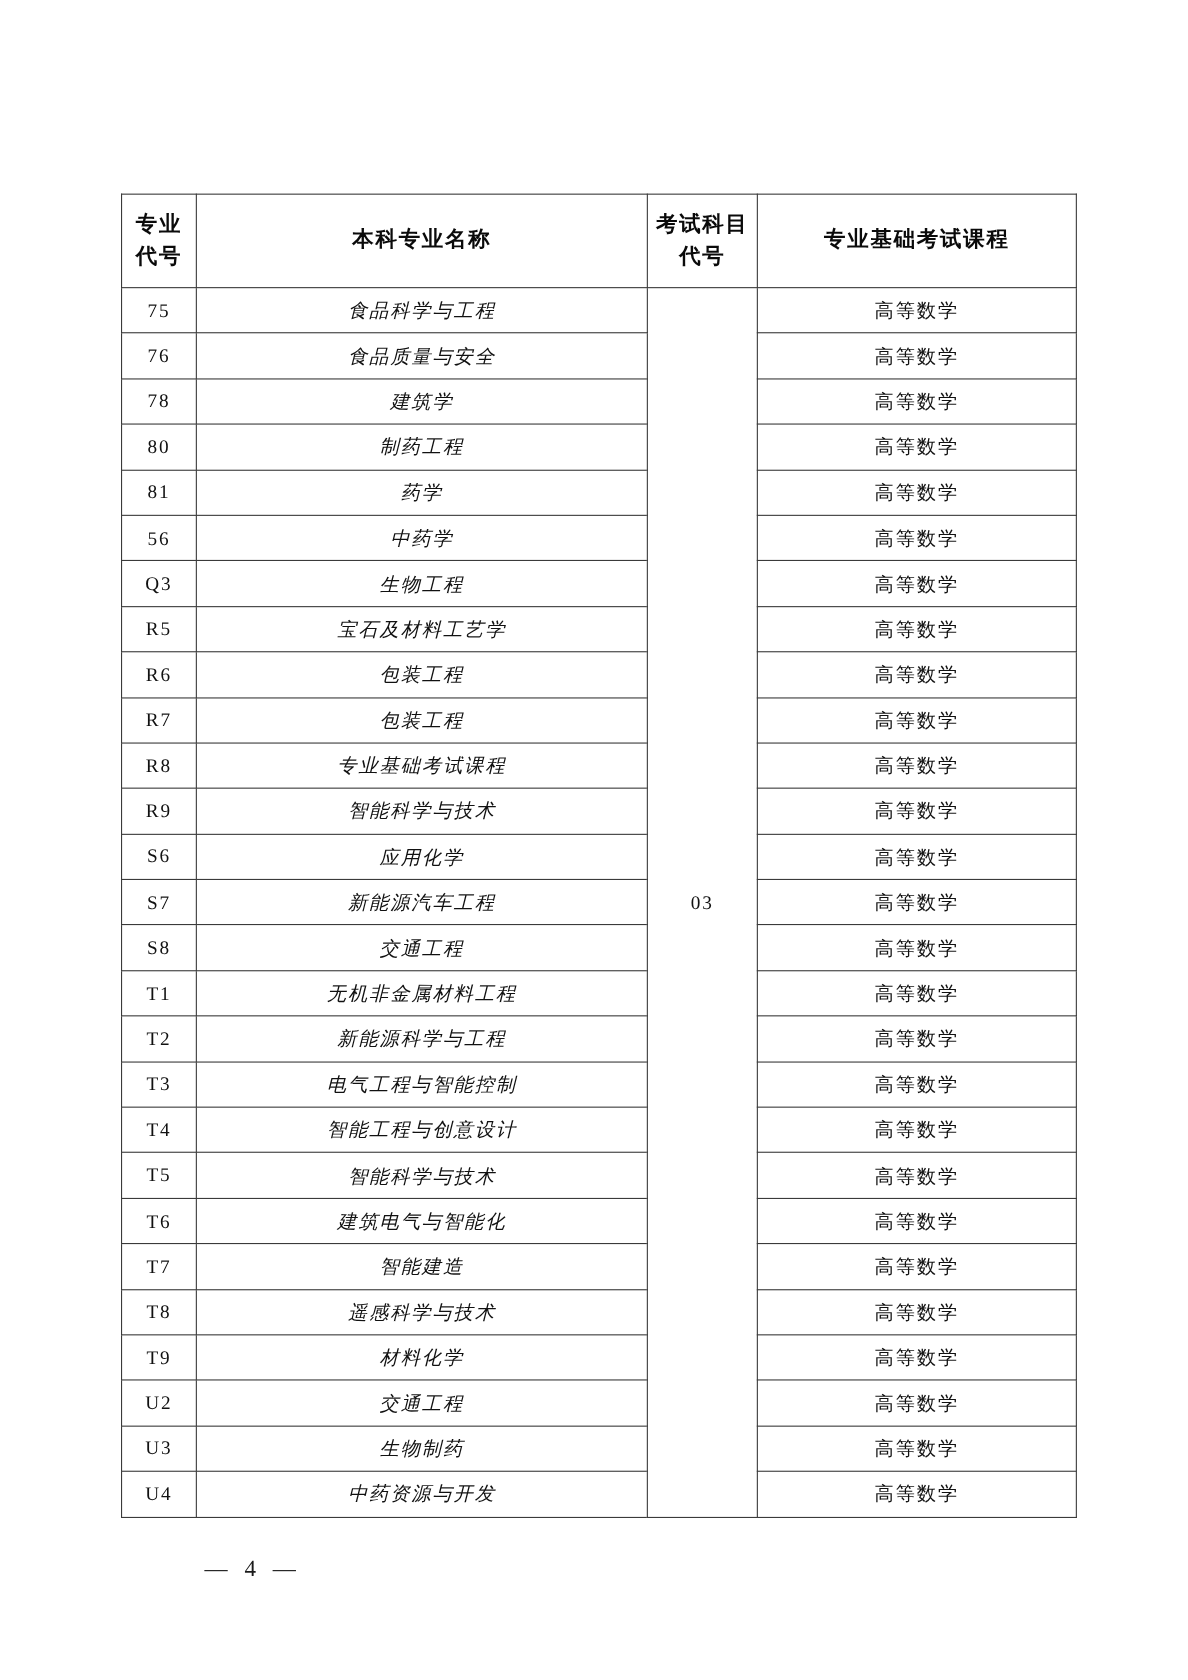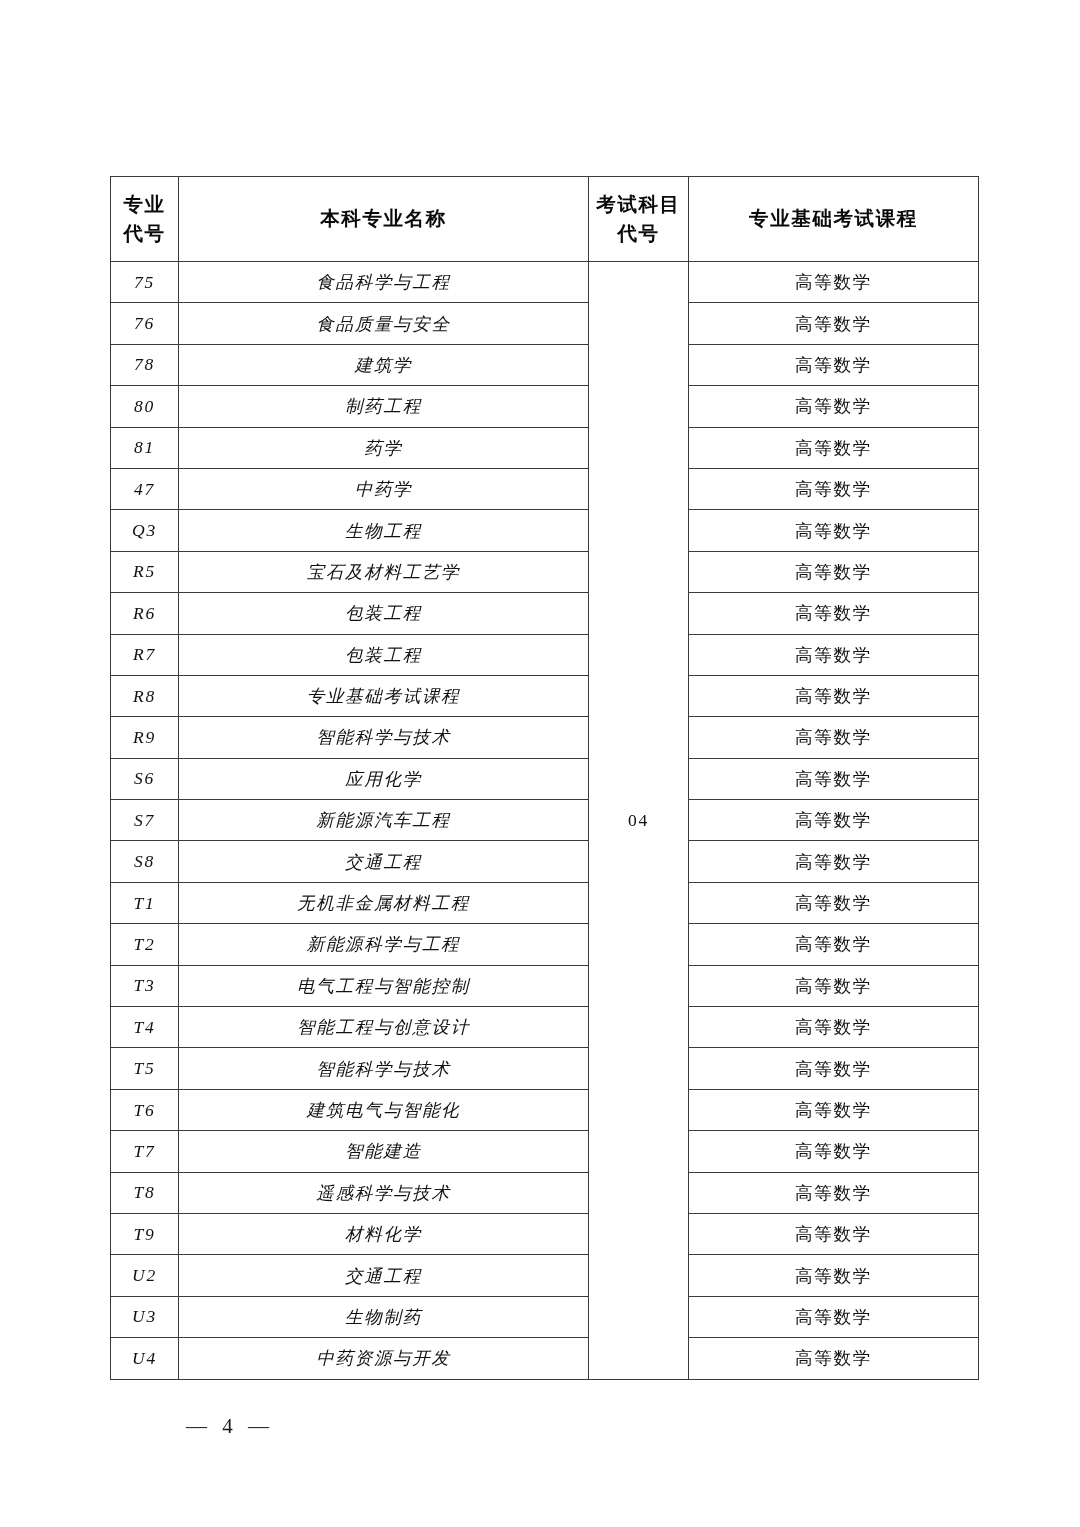--- a/index.html
+++ b/index.html
@@ -77,21 +77,20 @@
   
   tr.data-row td {
     height: 40.4px;
     font-size: 17.5px;
     letter-spacing: 1.7px;
   }
   td.code-cell {
     font-family: "Liberation Serif", "DejaVu Serif", serif;
     font-size: 17px;
     letter-spacing: 0.5px;
-    font-style: italic;
   }
   td.name-cell {
     font-size: 17.5px;
     letter-spacing: 2.2px;
     font-style: italic;
   }
   td.course-cell {
     font-size: 17.5px;
     letter-spacing: 2.2px;
   }
@@ -142,21 +141,21 @@
               <span>代号</span>
             </span>
           </th>
           <th>专业基础考试课程</th>
         </tr>
       </thead>
       <tbody id="table-body">
           <tr class="data-row">
             <td class="code-cell">75</td>
             <td class="name-cell">食品科学与工程</td>
-            <td class="subject-cell" rowspan="27">04</td>
+            <td class="subject-cell" rowspan="27">03</td>
             <td class="course-cell">高等数学</td>
           </tr>
           <tr class="data-row">
             <td class="code-cell">76</td>
             <td class="name-cell">食品质量与安全</td>
             <td class="course-cell">高等数学</td>
           </tr>
           <tr class="data-row">
             <td class="code-cell">78</td>
             <td class="name-cell">建筑学</td>
@@ -166,21 +165,21 @@
             <td class="code-cell">80</td>
             <td class="name-cell">制药工程</td>
             <td class="course-cell">高等数学</td>
           </tr>
           <tr class="data-row">
             <td class="code-cell">81</td>
             <td class="name-cell">药学</td>
             <td class="course-cell">高等数学</td>
           </tr>
           <tr class="data-row">
-            <td class="code-cell">47</td>
+            <td class="code-cell">56</td>
             <td class="name-cell">中药学</td>
             <td class="course-cell">高等数学</td>
           </tr>
           <tr class="data-row">
             <td class="code-cell">Q3</td>
             <td class="name-cell">生物工程</td>
             <td class="course-cell">高等数学</td>
           </tr>
           <tr class="data-row">
             <td class="code-cell">R5</td>

